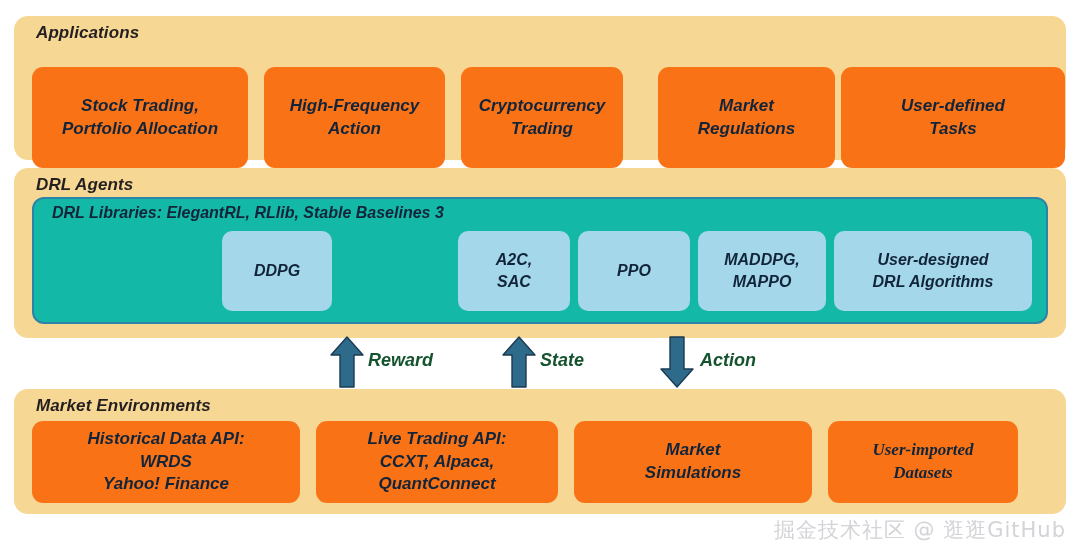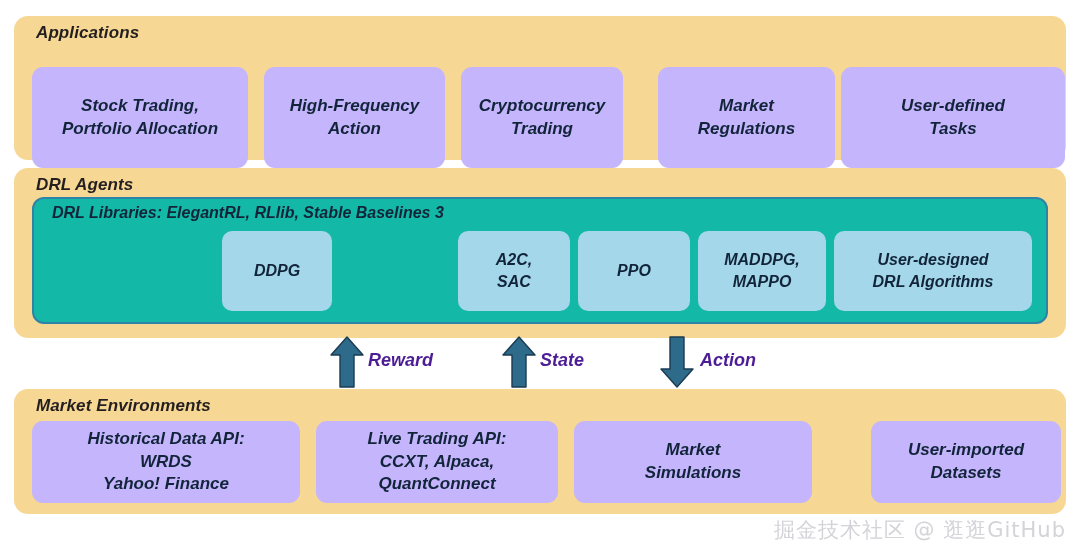--- a/index.html
+++ b/index.html
@@ -41,21 +41,21 @@
     white-space: nowrap;
   }
 
   #panel-applications { left: 14px; top: 16px; width: 1052px; height: 144px; }
   #panel-drl-agents   { left: 14px; top: 168px; width: 1052px; height: 170px; }
   #panel-market-env   { left: 14px; top: 389px; width: 1052px; height: 125px; }
 
   
   .blue-box {
     position: absolute;
-    background: #c4b5fd;
+    background: #f97316;
     border-radius: 11px;
     display: flex;
     align-items: center;
     justify-content: center;
     text-align: center;
     box-sizing: border-box;
     padding: 4px 6px;
   }
   .blue-box .box-label {
     font-size: 17px;
@@ -121,21 +121,21 @@
     position: absolute;
     width: 34px;
     height: 52px;
   }
   .arrow-wrap svg { display: block; }
   .arrow-label {
     position: absolute;
     font-size: 18px;
     font-style: italic;
     font-weight: 700;
-    color: #4c1d95;
+    color: #14532d;
     white-space: nowrap;
     top: 350px;
   }
 
   
   #watermark {
     position: absolute;
     right: 14px;
     bottom: 6px;
     font-size: 21px;
@@ -234,21 +234,21 @@
     </div>
     <div class="blue-box env-box" style="left:302px; width:242px;">
       <span class="box-label">Live Trading API:
 CCXT, Alpaca,
 QuantConnect</span>
     </div>
     <div class="blue-box env-box" style="left:560px; width:238px;">
       <span class="box-label">Market
 Simulations</span>
     </div>
-    <div class="blue-box env-box" style="left:857px; width:190px;">
+    <div class="blue-box env-box" style="left:814px; width:190px;font-family:Liberation Serif, serif;">
       <span class="box-label">User-imported
 Datasets</span>
     </div>
   </div>
 
   <div id="watermark">掘金技术社区 @ 逛逛GitHub</div>
 
 </div>
 
 </body></html>

